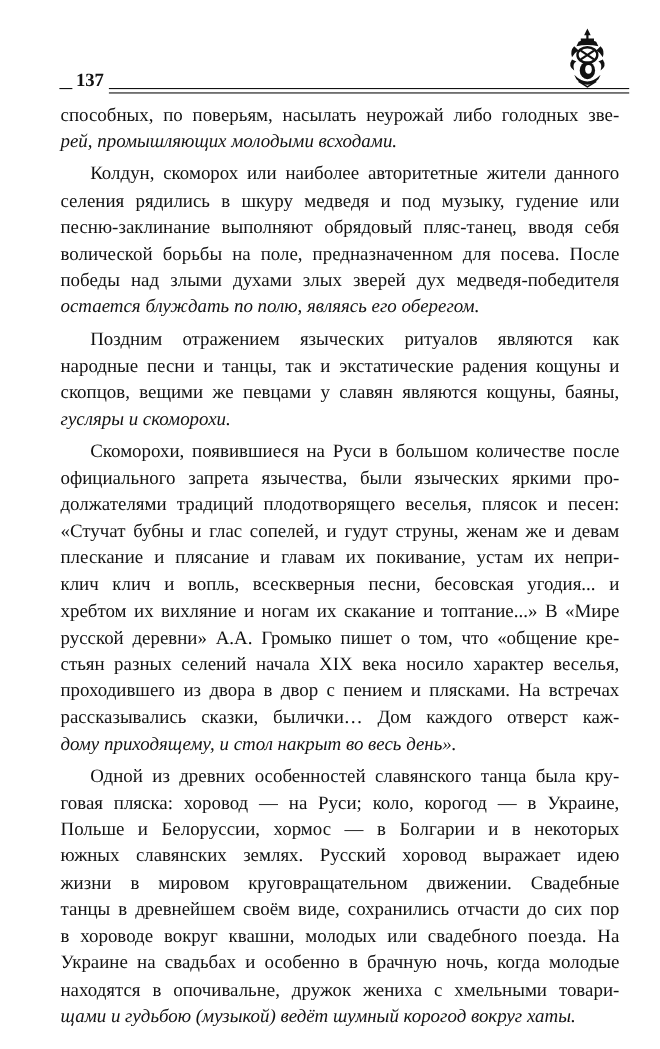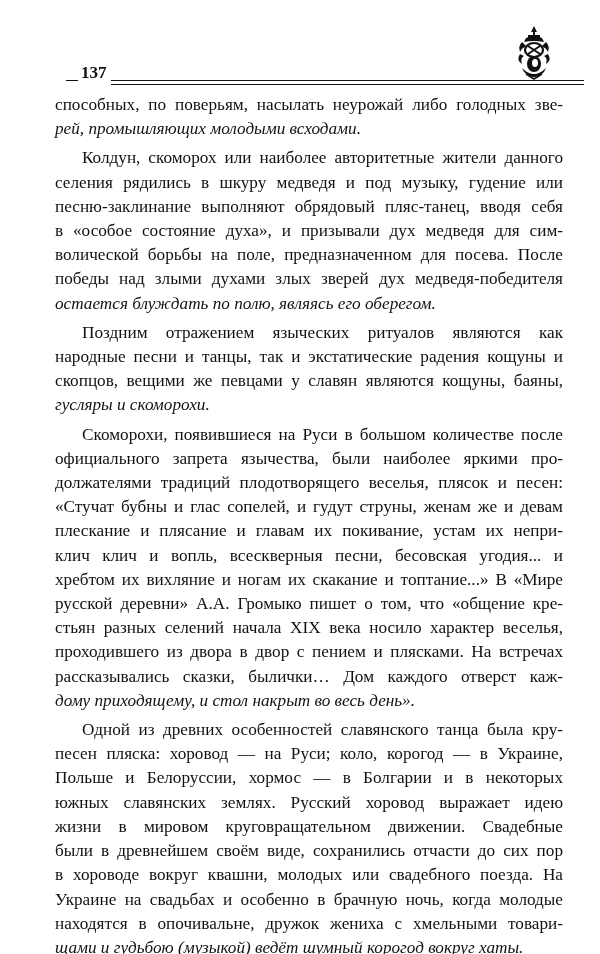--- a/index.html
+++ b/index.html
@@ -3,21 +3,21 @@
 <meta charset="utf-8">
 <style>
   html, body { margin: 0; padding: 0; background: #ffffff; }
   body { width: 600px; height: 954px; position: relative; overflow: hidden; }
   .page {
     position: absolute; left: 50px; top: 0; width: 518px;
     font-family: "Liberation Serif", "DejaVu Serif", serif;
     color: #111111;
   }
   .header {
-    position: absolute; left: 16px; top: 66px; width: 518px; height: 18px;
+    position: absolute; left: 4px; top: 66px; width: 518px; height: 18px;
   }
   .header .pnum {
     position: absolute; left: 12px; top: -2px;
     font-size: 17px; font-weight: bold; line-height: 18px;
     background: #fff; padding: 0 3px;
   }
   .header .lead {
     position: absolute; left: 0; top: 14px; width: 12px; height: 0;
     border-top: 1.5px solid #111;
   }
@@ -68,51 +68,50 @@
 
   <div class="body">
     <p>
       <span class="line">способных, по поверьям, насылать неурожай либо голодных зве-</span>
       <span class="line last">рей, промышляющих молодыми всходами.</span>
     </p>
     <p>
       <span class="line" style="padding-left:27px">Колдун, скоморох или наиболее авторитетные жители данного</span>
       <span class="line">селения рядились в шкуру медведя и под музыку, гудение или</span>
       <span class="line">песню-заклинание выполняют обрядовый пляс-танец, вводя себя</span>
-      <span class="line">в «особое состояние духа», и призывали дух медведя для сим-</span>
       <span class="line">волической борьбы на поле, предназначенном для посева. После</span>
       <span class="line">победы над злыми духами злых зверей дух медведя-победителя</span>
       <span class="line last">остается блуждать по полю, являясь его оберегом.</span>
     </p>
     <p style="margin-top:4px">
       <span class="line" style="padding-left:27px">Поздним отражением языческих ритуалов являются как</span>
       <span class="line">народные песни и танцы, так и экстатические радения кощуны и</span>
       <span class="line">скопцов, вещими же певцами у славян являются кощуны, баяны,</span>
       <span class="line last">гусляры и скоморохи.</span>
     </p>
     <p style="margin-top:4px">
       <span class="line" style="padding-left:27px">Скоморохи, появившиеся на Руси в большом количестве после</span>
-      <span class="line">официального запрета язычества, были наиболее яркими про-</span>
+      <span class="line">официального запрета язычества, были языческих яркими про-</span>
       <span class="line">должателями традиций плодотворящего веселья, плясок и песен:</span>
       <span class="line">«Стучат бубны и глас сопелей, и гудут струны, женам же и девам</span>
       <span class="line">плескание и плясание и главам их покивание, устам их непри-</span>
       <span class="line">клич клич и вопль, всескверныя песни, бесовская угодия... и</span>
       <span class="line">хребтом их вихляние и ногам их скакание и топтание...» В «Мире</span>
       <span class="line">русской деревни» А.А. Громыко пишет о том, что «общение кре-</span>
       <span class="line">стьян разных селений начала XIX века носило характер веселья,</span>
       <span class="line">проходившего из двора в двор с пением и плясками. На встречах</span>
       <span class="line">рассказывались сказки, былички… Дом каждого отверст каж-</span>
       <span class="line last">дому приходящему, и стол накрыт во весь день».</span>
     </p>
     <p style="margin-top:4px">
       <span class="line" style="padding-left:27px">Одной из древних особенностей славянского танца была кру-</span>
-      <span class="line">песен пляска: хоровод — на Руси; коло, корогод — в Украине,</span>
+      <span class="line">говая пляска: хоровод — на Руси; коло, корогод — в Украине,</span>
       <span class="line">Польше и Белоруссии, хормос — в Болгарии и в некоторых</span>
       <span class="line">южных славянских землях. Русский хоровод выражает идею</span>
       <span class="line">жизни в мировом круговращательном движении. Свадебные</span>
-      <span class="line">были в древнейшем своём виде, сохранились отчасти до сих пор</span>
+      <span class="line">танцы в древнейшем своём виде, сохранились отчасти до сих пор</span>
       <span class="line">в хороводе вокруг квашни, молодых или свадебного поезда. На</span>
       <span class="line">Украине на свадьбах и особенно в брачную ночь, когда молодые</span>
       <span class="line">находятся в опочивальне, дружок жениха с хмельными товари-</span>
       <span class="line last">щами и гудьбою (музыкой) ведёт шумный корогод вокруг хаты.</span>
     </p>
   </div>
 </div>
 
 </body></html>

